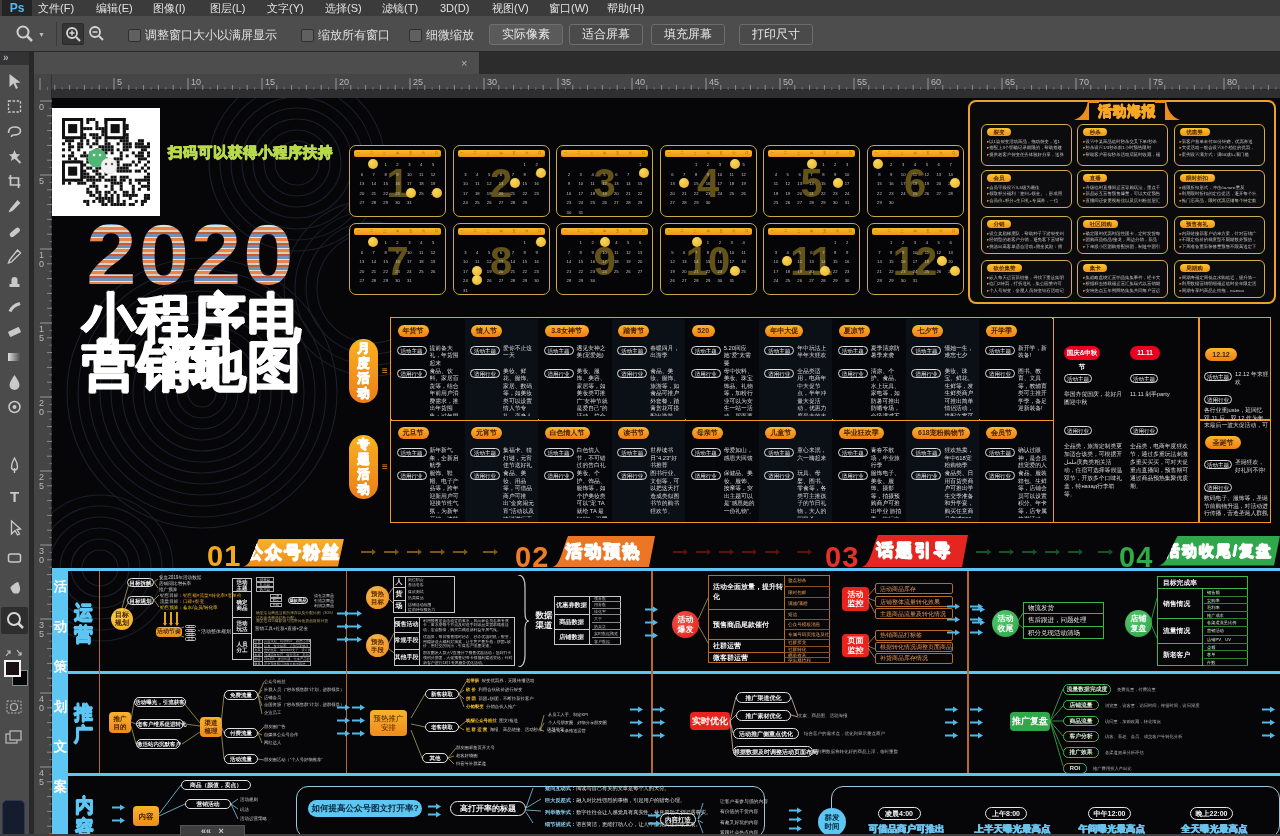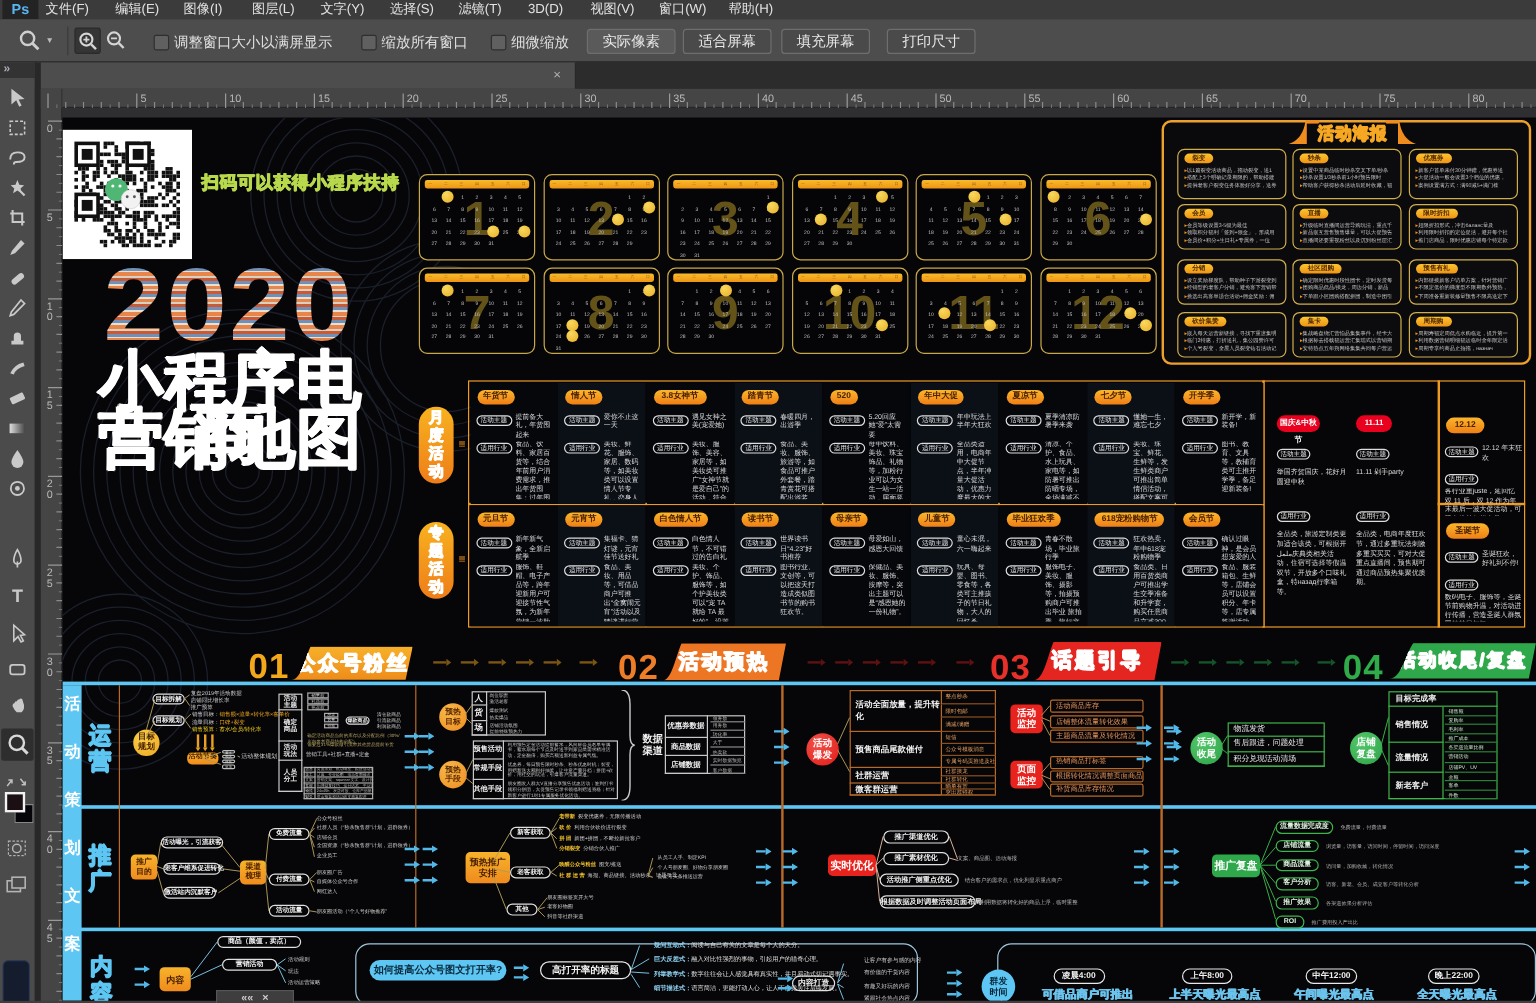--- a/index.html
+++ b/index.html
@@ -2185,21 +2185,21 @@
       <path d="M8 0.5 L13 3.5 L8 6.5 Z" fill="#52b8e8"></path>
     </svg>
     <svg style="position:absolute;left:300px;top:619px;" width="13" height="7">
       <line x1="0" y1="3.5" x2="8" y2="3.5" stroke="#52b8e8" stroke-width="2"></line>
       <path d="M8 0.5 L13 3.5 L8 6.5 Z" fill="#52b8e8"></path>
     </svg>
     <svg style="position:absolute;left:300px;top:632px;" width="13" height="7">
       <line x1="0" y1="3.5" x2="8" y2="3.5" stroke="#52b8e8" stroke-width="2"></line>
       <path d="M8 0.5 L13 3.5 L8 6.5 Z" fill="#52b8e8"></path>
     </svg>
-<div style="position:absolute;left:336px;top:612px;width:37px;height:26px;background:linear-gradient(180deg,#f7b32b,#ef8b1d);border-radius:4px;color:#4a2000;font-size:7.5px;font-weight:bold;text-align:center;display:flex;align-items:center;justify-content:center;line-height:9.0px;">预热推广<br>安排</div>
+<div style="position:absolute;left:318px;top:612px;width:37px;height:26px;background:linear-gradient(180deg,#f7b32b,#ef8b1d);border-radius:4px;color:#4a2000;font-size:7.5px;font-weight:normal;text-align:center;display:flex;align-items:center;justify-content:center;line-height:9.0px;">预热推广<br>安排</div>
 <div style="position:absolute;left:373px;top:591px;width:34px;height:10px;border:0.9px solid #e0e0e0;border-radius:5.0px;color:#f0f0f0;font-size:5.5px;font-weight:bold;text-align:center;line-height:9px;white-space:nowrap;">新客获取</div>
 <div style="position:absolute;left:414px;top:580.0px;white-space:nowrap;font-size:4.4px;line-height:5.6000000000000005px;color:#cfcfcf;"><span style="color:#f2c02d;font-weight:bold">老带新</span>&nbsp; 裂变优惠券，无限传播活动</div>
 <div style="position:absolute;left:414px;top:588.8px;white-space:nowrap;font-size:4.4px;line-height:5.6000000000000005px;color:#cfcfcf;"><span style="color:#f2c02d;font-weight:bold">砍  价</span>&nbsp; 利用合伙砍价进行裂变</div>
 <div style="position:absolute;left:414px;top:597.6px;white-space:nowrap;font-size:4.4px;line-height:5.6000000000000005px;color:#cfcfcf;"><span style="color:#f2c02d;font-weight:bold">拼  团</span>&nbsp; 新团+拼团，不断拉新拉客户</div>
 <div style="position:absolute;left:414px;top:606.4px;white-space:nowrap;font-size:4.4px;line-height:5.6000000000000005px;color:#cfcfcf;"><span style="color:#f2c02d;font-weight:bold">分销裂变</span>&nbsp; 分销合伙人推广</div>
 <div style="position:absolute;left:373px;top:624px;width:34px;height:10px;border:0.9px solid #e0e0e0;border-radius:5.0px;color:#f0f0f0;font-size:5.5px;font-weight:bold;text-align:center;line-height:9px;white-space:nowrap;">老客获取</div>
 <div style="position:absolute;left:414px;top:620px;white-space:nowrap;font-size:4.4px;line-height:5.6000000000000005px;color:#cfcfcf;"><span style="color:#f2c02d;font-weight:bold">唤醒公众号粉丝</span>&nbsp; 图文/推送</div>
 <div style="position:absolute;left:414px;top:629px;white-space:nowrap;font-size:4.4px;line-height:5.6000000000000005px;color:#cfcfcf;"><span style="color:#f2c02d;font-weight:bold">社 群 运 营</span>&nbsp; 海报、商品链接、活动秒杀、话题引导</div>
 <div style="position:absolute;left:496px;top:614px;white-space:nowrap;font-size:4.2px;line-height:5.4px;color:#cfcfcf;">从员工人手、制定KPI</div>
 <div style="position:absolute;left:496px;top:622px;white-space:nowrap;font-size:4.2px;line-height:5.4px;color:#cfcfcf;">个人号朋友圈、好物分享朋友圈</div>

